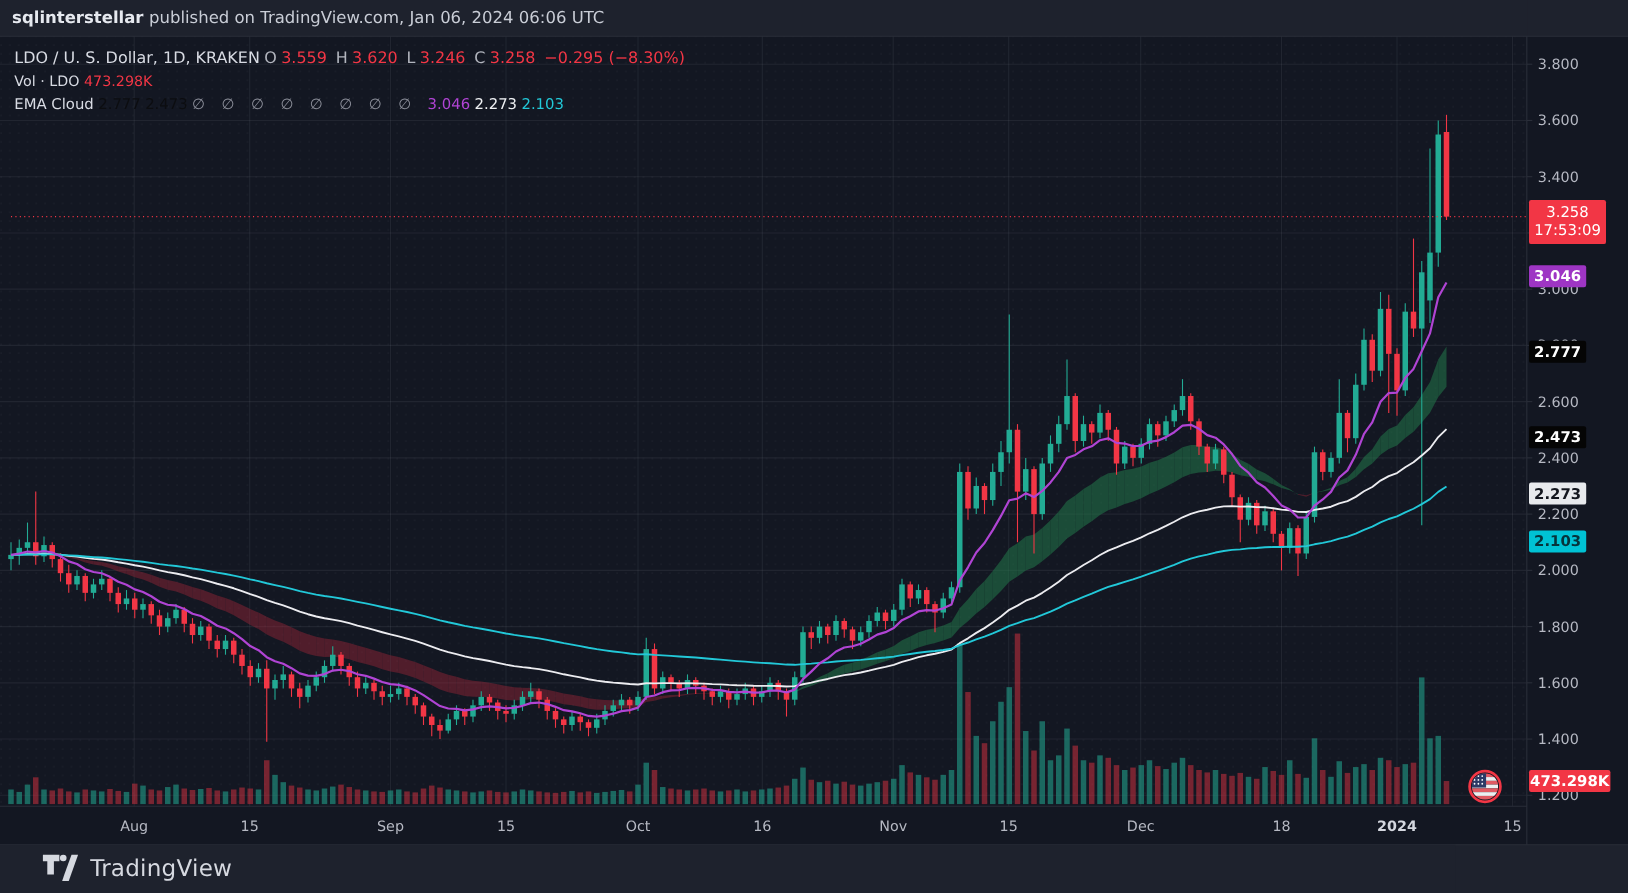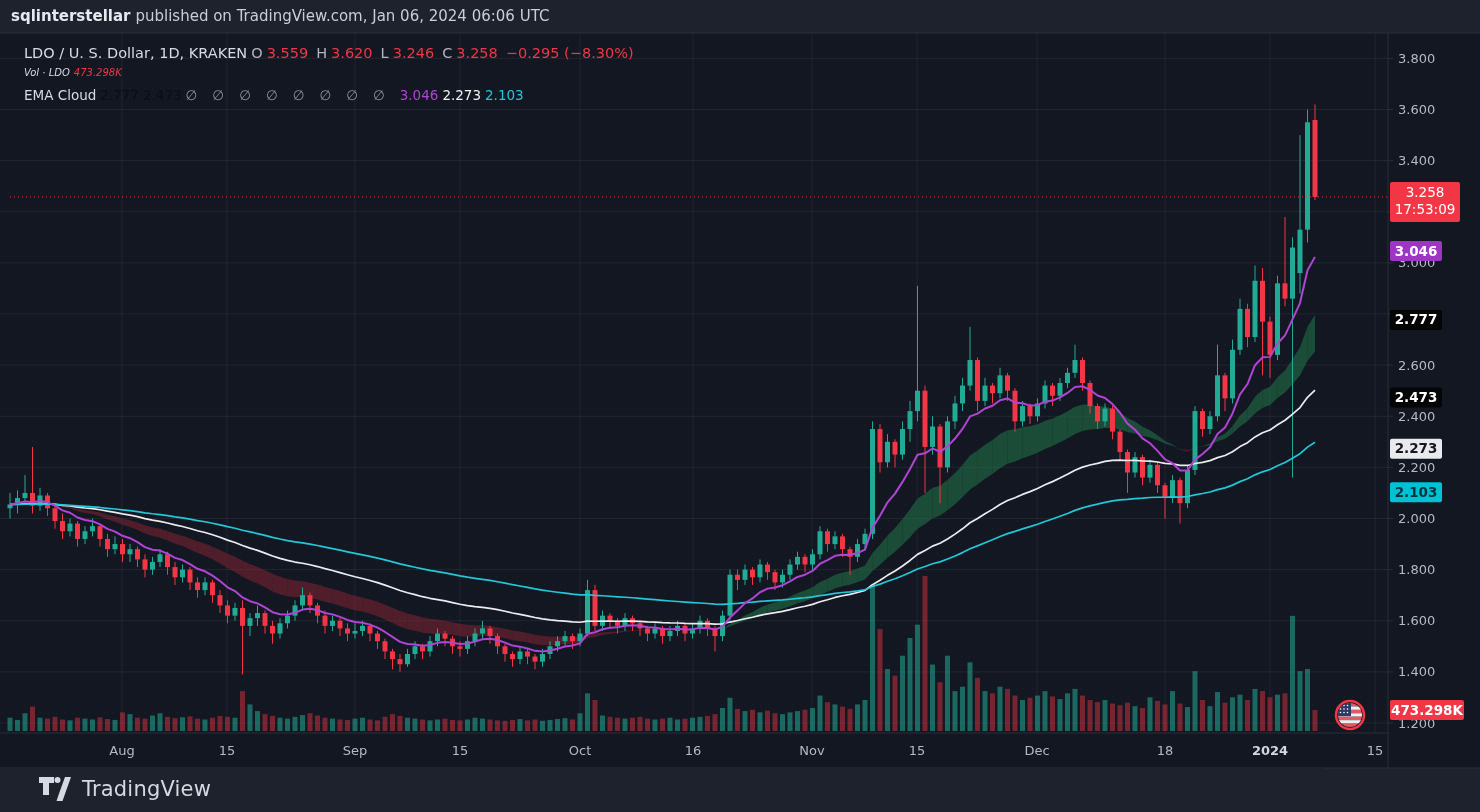--- a/index.html
+++ b/index.html
@@ -2,23 +2,23 @@
 <html><head>
 <meta charset="utf-8">
 <style>
   html,body{margin:0;padding:0;background:#1e222d;width:1480px;height:812px;overflow:hidden;
     font-family:"DejaVu Sans","Liberation Sans",sans-serif;}
   #stage{position:relative;width:1480px;height:812px;background:#1e222d;}
   #topbar{position:absolute;left:0;top:0;width:1389px;height:33px;background:#1e222d;
     color:#c9cdd6;font-size:15px;line-height:33px;padding-left:11px;box-sizing:border-box;white-space:nowrap;}
   #topbar b{color:#e6e9ef;font-weight:bold;margin-right:5px;}
   #chartsvg{position:absolute;left:0;top:0;}
-  .legend{position:absolute;left:24px;color:#d1d4dc;white-space:nowrap;z-index:5;cursor:default;}
+  .legend{position:absolute;left:13px;color:#d1d4dc;white-space:nowrap;z-index:5;cursor:default;}
   #legend1{top:45px;font-size:14.5px;}
-  #legend2{top:67px;font-size:10px;font-style:italic;}
+  #legend2{top:67px;font-size:13px;}
   #legend3{top:87px;font-size:13.5px;}
   .legend span{margin-right:4px;}
   .lg-sym{color:#d8dbe3;margin-right:10px;}
   .lg-key{color:#b2b5be;}
   .tok{display:inline-block;margin-right:9px;}
   #footer{position:absolute;left:0;top:768px;width:1323px;height:44px;background:#1e222d;}
   #tvlogo{position:absolute;left:38px;top:8px;display:flex;align-items:center;color:#d6d9e0;
     font-size:21px;letter-spacing:.2px;cursor:pointer;}
   #tvlogo svg{margin-right:10px;display:block;}
 </style>

